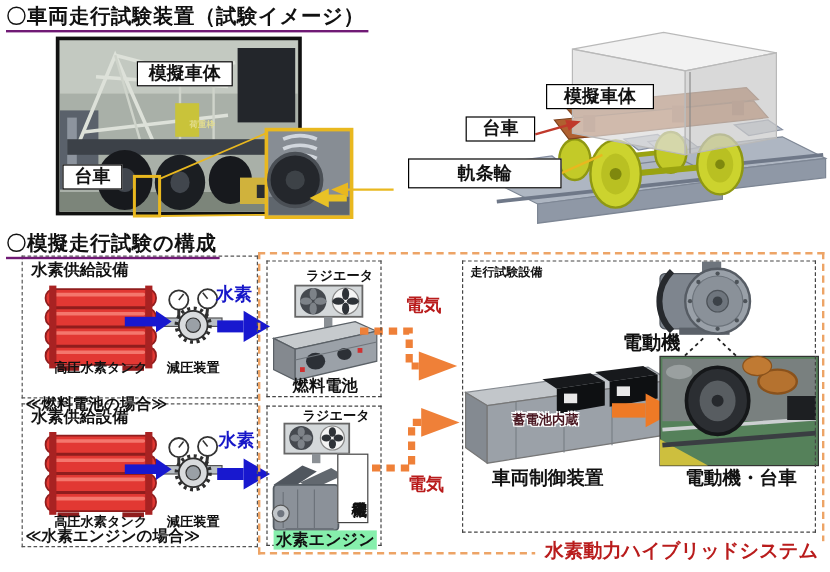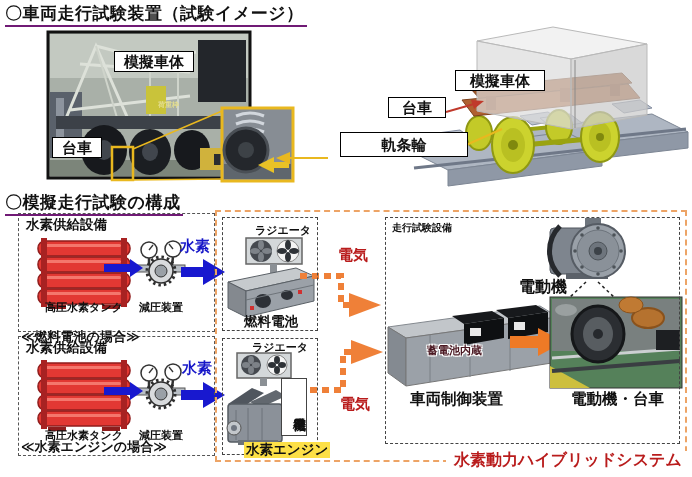--- a/index.html
+++ b/index.html
@@ -324,21 +324,21 @@
   <div class="lbl blue" style="left:182px;top:359px;font-size:15px;">水素</div>
   <div class="lbl cap" style="left:28px;top:429px;width:112px;text-align:center;">高圧水素タンク</div>
   <div class="lbl cap" style="left:130px;top:429px;width:62px;text-align:center;">減圧装置</div>
   <div class="lbl" style="left:21px;top:440px;font-size:13px;">≪水素エンジンの場合≫</div>
 
   <div class="lbl cap" style="left:255px;top:224px;">ラジエータ</div>
   <div class="lbl" style="left:234px;top:314px;width:74px;text-align:center;font-size:13.5px;">燃料電池</div>
 
   <div class="lbl cap" style="left:252px;top:341px;">ラジエータ</div>
   <div class="lbl vtext" style="left:281px;top:378px;width:26px;height:58px;border:1.5px solid #444;background:#fff;font-size:13px;text-align:center;box-sizing:border-box;padding-top:2px;z-index:3;">発電機</div>
-  <div class="lbl" style="left:244px;top:442px;font-size:13.5px;background:#fde047;padding:0 2px;">水素エンジン</div>
+  <div class="lbl" style="left:228px;top:442px;font-size:13.5px;background:#86efac;padding:0 2px;">水素エンジン</div>
 
   <div class="lbl orange" style="left:338px;top:246px;font-size:15px;">電気</div>
   <div class="lbl orange" style="left:340px;top:395px;font-size:15px;">電気</div>
 
   <div class="lbl" style="left:392px;top:222px;font-size:10px;">走行試験設備</div>
   <div class="lbl" style="left:519px;top:278px;font-size:16px;">電動機</div>
   <div class="lbl cap battery-lbl" style="left:427px;top:344px;">蓄電池内蔵</div>
   <div class="lbl" style="left:410px;top:390px;font-size:15.5px;">車両制御装置</div>
   <div class="lbl" style="left:571px;top:390px;font-size:15.5px;">電動機・台車</div>
 

